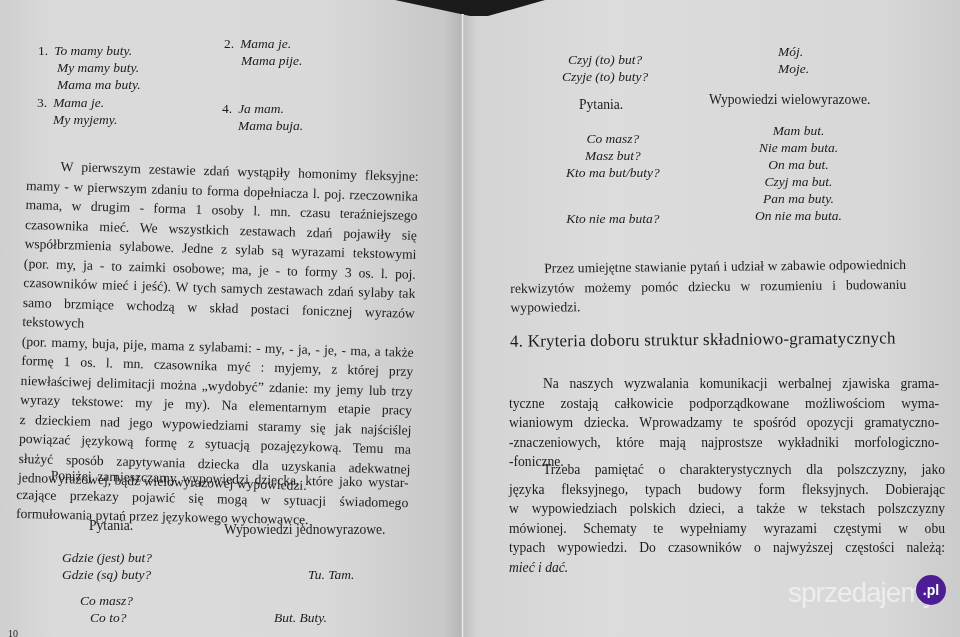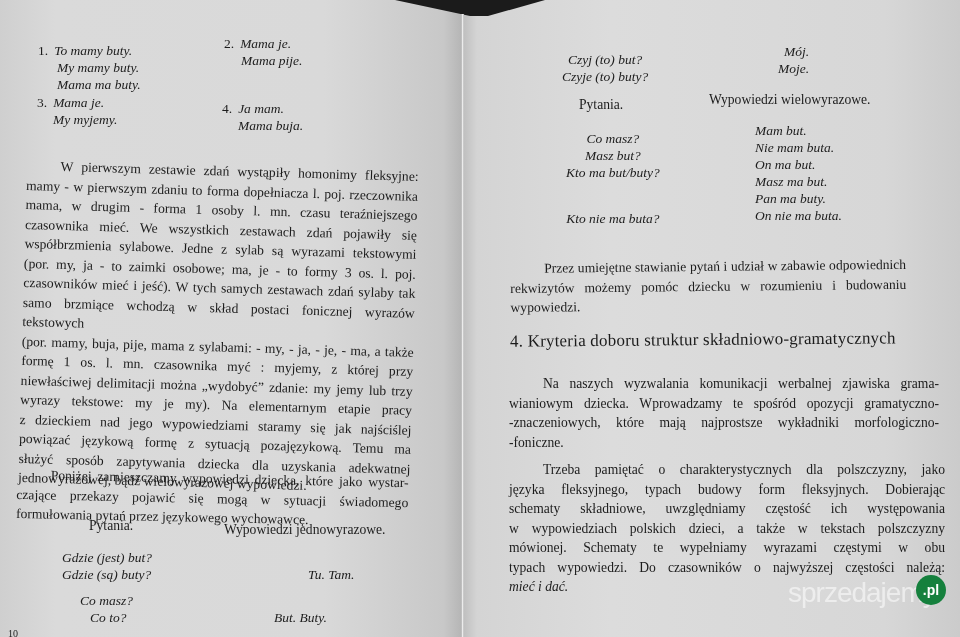--- a/index.html
+++ b/index.html
@@ -45,21 +45,21 @@
     .heading4 { font-size: 17px; letter-spacing: 0.2px; }
     .page-num { font-size: 10px; }
     .watermark {
       position: absolute; left: 860px; top: 575px; height: 36px; display: flex; align-items: center;
     }
     .wm-text {
       font-family: "Liberation Sans", "DejaVu Sans", sans-serif; font-size: 28px;
       color: rgba(255,255,255,0.55); letter-spacing: -1px; position: absolute; left: -72px; top: 2px;
     }
     .wm-badge {
-      width: 30px; height: 30px; border-radius: 50%; background: #15803d; color: #fff;
+      width: 30px; height: 30px; border-radius: 50%; background: #4c1d95; color: #fff;
       font-family: "Liberation Sans", "DejaVu Sans", sans-serif; font-weight: bold; font-size: 14px;
       display: flex; align-items: center; justify-content: center; position: absolute; left: 56px; top: 0;
     }
   </style>
 </head>
 <body>
 
 <div class="spread">
 
   <div class="page page-left">
@@ -127,63 +127,63 @@
 
     <div class="abs page-num" style="left:8px; top:628px;">10</div>
   </div>
 
   <div class="page page-right">
 
     <div class="abs ex it" style="left:100px; top:51px; text-align:center;">
       <div>Czyj (to) but?</div>
       <div>Czyje (to) buty?</div>
     </div>
-    <div class="abs ex it" style="left:316px; top:43px; text-align:right;">
+    <div class="abs ex it" style="left:316px; top:43px; text-align:left;">
       <div>Mój.</div>
       <div>Moje.</div>
     </div>
 
     <div class="abs head" style="left:117px; top:97px;">Pytania.</div>
     <div class="abs head" style="left:247px; top:92px;">Wypowiedzi wielowyrazowe.</div>
 
     <div class="abs ex it" style="left:104px; top:130px; text-align:center;">
       <div>Co masz?</div>
       <div>Masz but?</div>
       <div>Kto ma but/buty?</div>
       <div style="margin-top:29px">Kto nie ma buta?</div>
     </div>
 
-    <div class="abs ex it" style="left:293px; top:122px; ">
+    <div class="abs ex it" style="left:293px; top:122px; text-align:center;">
       <div>Mam but.</div>
       <div>Nie mam buta.</div>
       <div>On ma but.</div>
-      <div>Masz ma but.</div>
+      <div>Czyj ma but.</div>
       <div>Pan ma buty.</div>
       <div>On nie ma buta.</div>
     </div>
 
     <div class="para" style="left:48px; top:259px; width:396px; transform: rotate(-0.6deg);">
       <span class="line indent">Przez umiejętne stawianie pytań i udział w zabawie odpowiednich</span>
       <span class="line">rekwizytów możemy pomóc dziecku w rozumieniu i budowaniu</span>
       <span class="line last">wypowiedzi.</span>
     </div>
 
     <div class="abs heading4" style="left:48px; top:330px; transform: rotate(-0.5deg);">4. Kryteria doboru struktur składniowo-gramatycznych</div>
 
     <div class="para" style="left:47px; top:374px; width:430px;">
       <span class="line indent">Na naszych wyzwalania komunikacji werbalnej zjawiska grama-</span>
+      <span class="line">tyczne zostają całkowicie podporządkowane możliwościom wyma-</span>
       <span class="line">wianiowym dziecka. Wprowadzamy te spośród opozycji gramatyczno-</span>
       <span class="line">-znaczeniowych, które mają najprostsze wykładniki morfologiczno-</span>
       <span class="line last">-foniczne.</span>
     </div>
 
     <div class="para" style="left:47px; top:460px; width:436px;">
       <span class="line indent">Trzeba pamiętać o charakterystycznych dla polszczyzny, jako</span>
       <span class="line">języka fleksyjnego, typach budowy form fleksyjnych. Dobierając</span>
-      <span class="line">schematy składniowe, uwzględniamy częstość ich występowania</span>
       <span class="line">w wypowiedziach polskich dzieci, a także w tekstach polszczyzny</span>
       <span class="line">mówionej. Schematy te wypełniamy wyrazami częstymi w obu</span>
       <span class="line">typach wypowiedzi. Do czasowników o najwyższej częstości należą:</span>
       <span class="line last it">mieć i dać.</span>
     </div>
 
     <div class="para" style="left:47px; top:598px; width:436px;">
     </div>
   </div>
 

